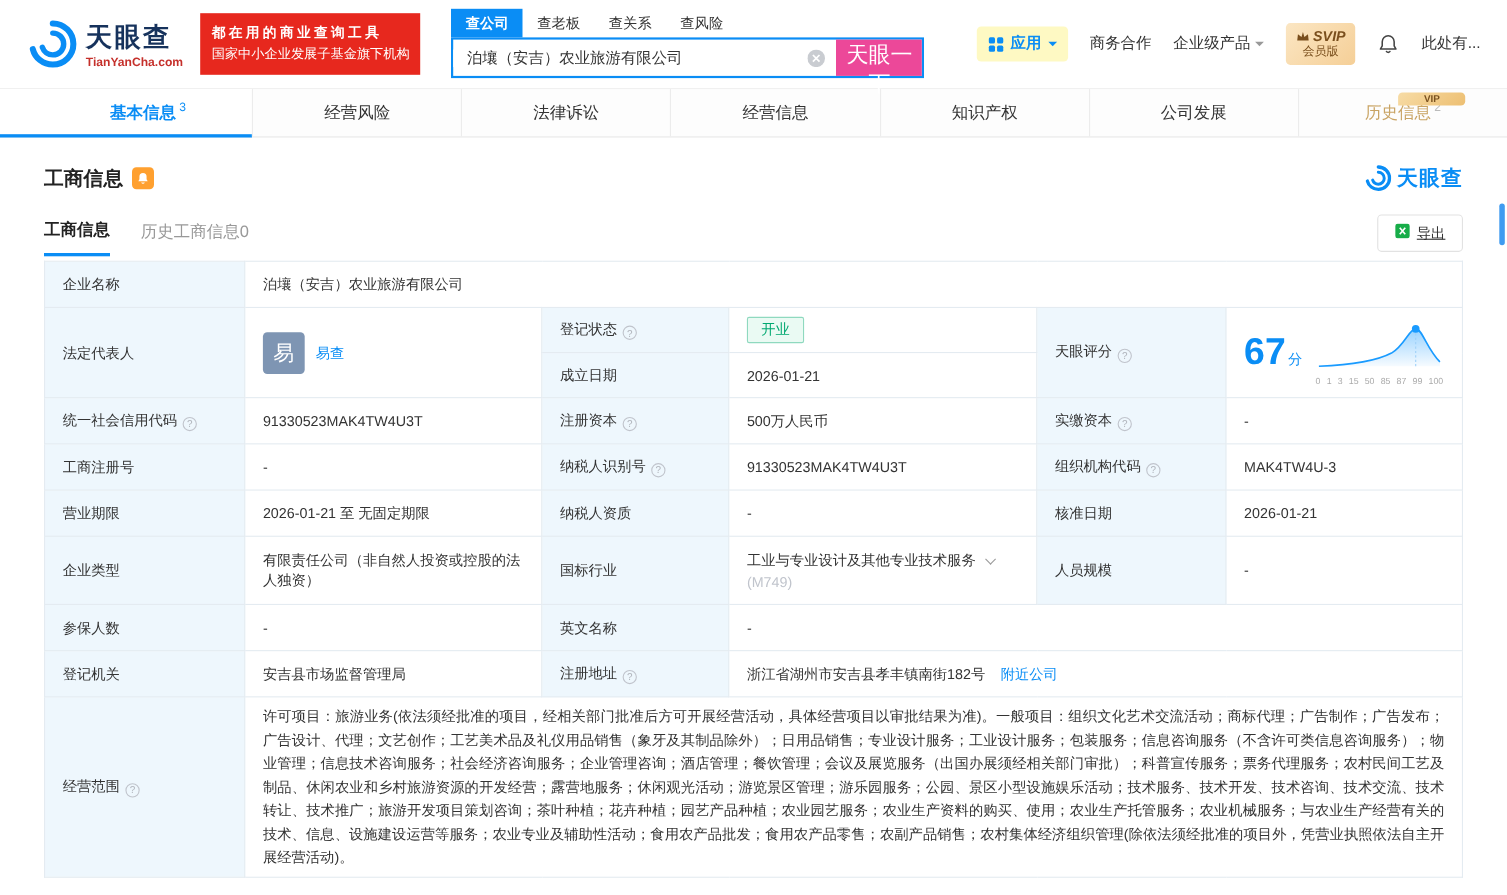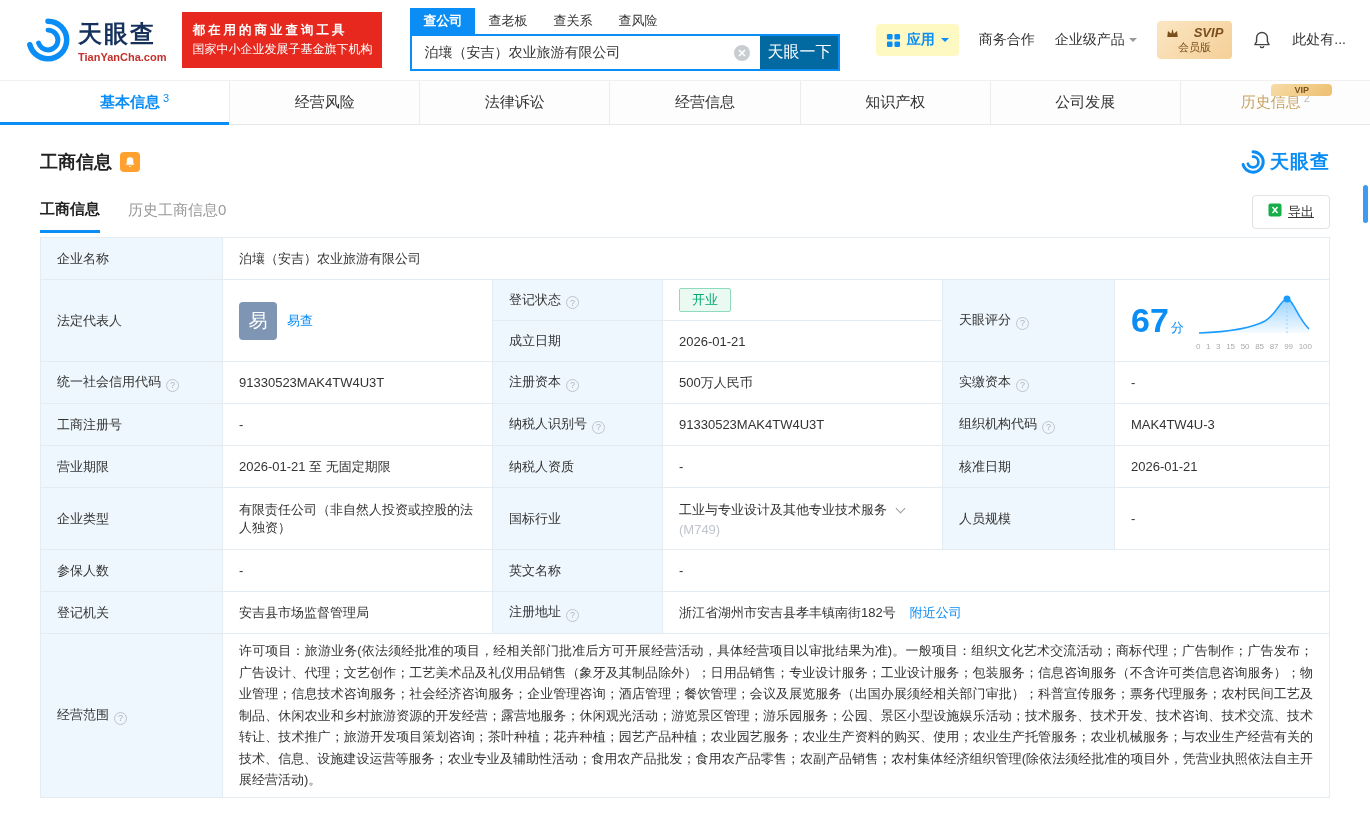--- a/index.html
+++ b/index.html
@@ -16,28 +16,28 @@
   .banner { margin-left: 16px; background: #e7281e; color: #fff; padding: 9px 10px; line-height: 19px; }
   .banner-l1 { font-size: 12.5px; font-weight: bold; letter-spacing: 3px; }
   .banner-l2 { font-size: 12px; }
   .search-area { margin-left: 28px; }
   .search-tabs { display: flex; align-items: flex-end; height: 25px; }
   .stab { font-size: 13px; color: #333; padding: 4px 13px; cursor: pointer; }
   .stab.active { background: #0a8df5; color: #fff; font-weight: bold; }
   .search-box { width: 430px; height: 37px; border: 2px solid #0a8df5; display: flex; align-items: center; background: #fff; }
   .search-input { flex: 1; border: none; outline: none; font-size: 14px; color: #333; padding: 0 8px 0 12px; font-family: inherit; }
   .clear-icon { width: 16px; height: 16px; margin-right: 10px; cursor: pointer; flex: none; }
-  .search-btn { width: 78px; height: 100%; background: #0369a1; color: #fff; font-size: 16px; border: none; cursor: pointer; font-family: Liberation Sans, sans-serif; }
+  .search-btn { width: 78px; height: 100%; background: #ec4899; color: #fff; font-size: 20px; border: none; cursor: pointer; font-family: Liberation Sans, sans-serif; }
   .top-menu { margin-left: auto; display: flex; align-items: center; gap: 20px; }
   .apps-chip { display: flex; align-items: center; gap: 6px; background: #fef9c3; border-radius: 4px; padding: 7px 10px; color: #0a8df5; font-size: 14px; font-weight: bold; cursor: pointer; }
   .caret-blue { width: 0; height: 0; border: 4px solid transparent; border-top-color: #0a8df5; margin-top: 4px; }
   .caret-gray { width: 0; height: 0; border: 4px solid transparent; border-top-color: #999; margin-top: 4px; display: inline-block; margin-left: 4px; }
   .menu-item { font-size: 14px; color: #333; cursor: pointer; display: flex; align-items: center; }
   .svip { background: linear-gradient(135deg, #fbe6c3, #f5cf97); border-radius: 4px; padding: 4px 9px; text-align: center; cursor: pointer; line-height: 15px; }
-  .svip-top { display: flex; align-items: center; gap: 15px; font-size: 13px; font-weight: bold; font-style: italic; color: #7a4f1d; }
+  .svip-top { display: flex; align-items: center; gap: 3px; font-size: 13px; font-weight: bold; font-style: italic; color: #7a4f1d; }
   .svip-bottom { font-size: 11px; color: #7a4f1d; }
   .bell-wrap { cursor: pointer; display: flex; }
   
   .nav-tabs { height: 45px; display: flex; border-top: 1px solid #f0f0f0; border-bottom: 1px solid #e8e8e8; background: #fdfdfd; }
   .ntab { flex: 1; display: flex; align-items: center; justify-content: center; font-size: 15px; color: #333; cursor: pointer; position: relative; }
   .ntab + .ntab { border-left: 1px solid #ececec; }
   .ntab.active { color: #0a8df5; font-weight: bold; background: #fff; padding-left: 40px; }
   .ntab.active::after { content: ""; position: absolute; left: 0; right: 0; bottom: -1px; height: 3px; background: #0a8df5; }
   .ntab sup { font-size: 11px; margin-left: 3px; transform: translateY(-5px); font-weight: normal; }
   .ntab.active sup { color: #0a8df5; }

